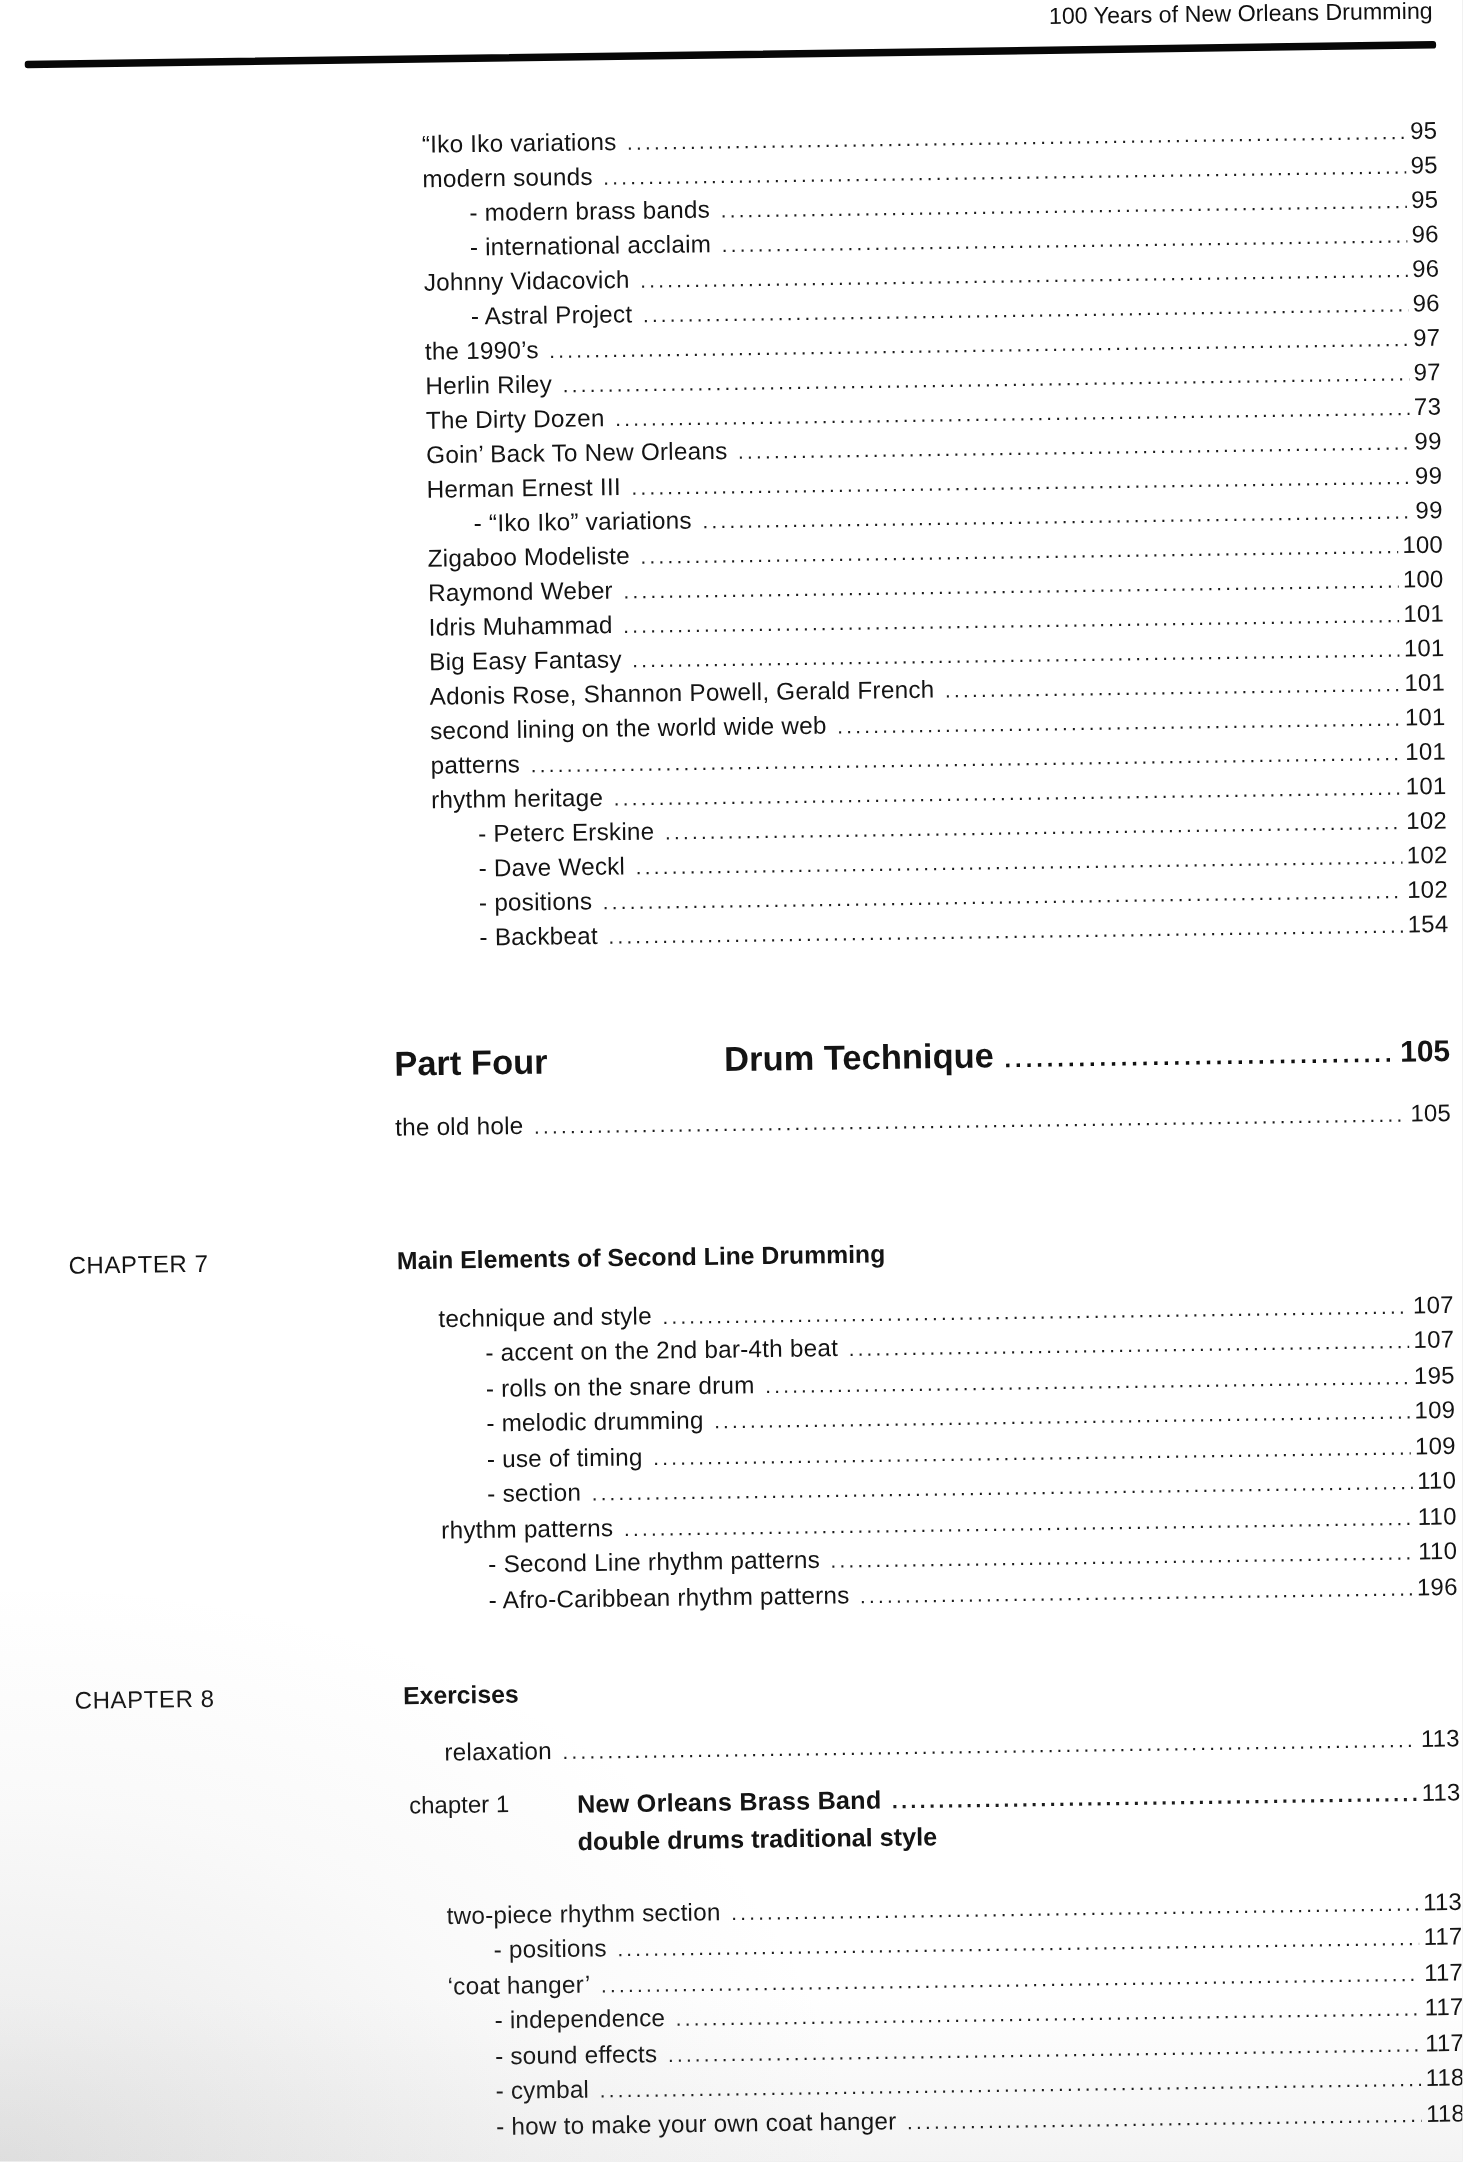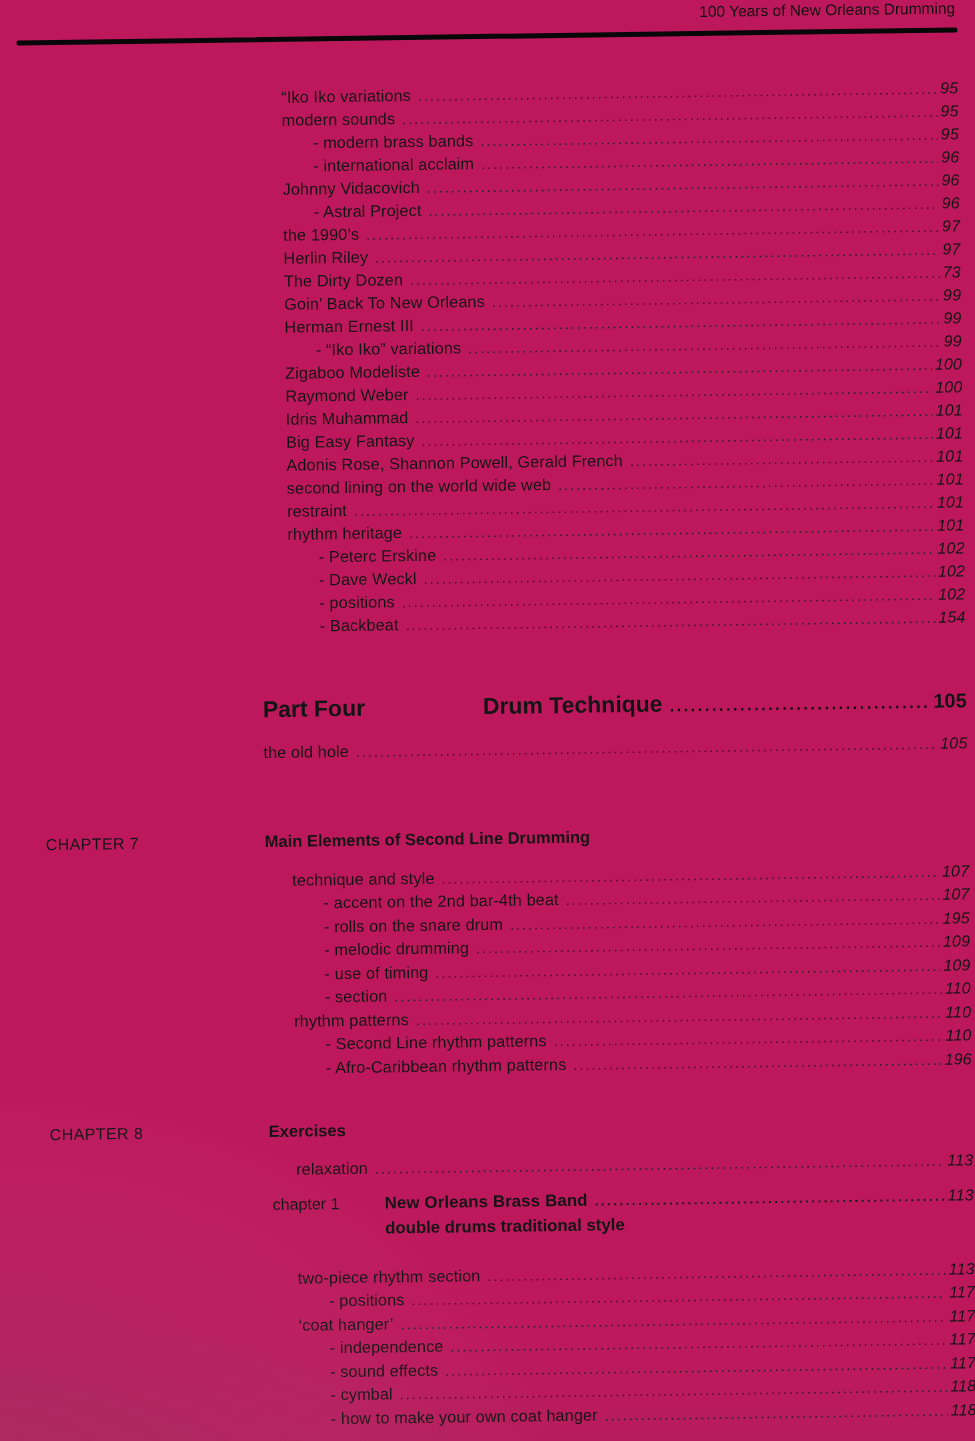--- a/index.html
+++ b/index.html
@@ -1,20 +1,20 @@
 <!DOCTYPE html>
 <html><head>
 <meta charset="utf-8">
 <style>
   html,body{margin:0;padding:0;background:#e8e8e8;}
   .page{
     position:relative;
     width:975px;height:1441px;
     margin:0 auto;
-    background:#be185d;
+    background:#ffffff;
     overflow:hidden;
     font-family:"Liberation Sans","DejaVu Sans",sans-serif;
     color:#141414;
   }
   
   .page::after{
     content:"";
     position:absolute;left:0;bottom:0;width:560px;height:380px;
     background:radial-gradient(ellipse at 0% 100%, rgba(110,110,110,0.16), rgba(160,160,160,0.06) 45%, rgba(255,255,255,0) 72%);
     pointer-events:none;
@@ -63,21 +63,21 @@
     white-space:nowrap;
     margin:0 3px 0 7px;
     min-width:10px;
   }
   .leader::before{
     content:"....................................................................................................................................................................................................................................................................................................................................................";
     font-size:14px;
     letter-spacing:2.1px;
     color:#1c1c1c;
   }
-  .pagenum{flex:none;font-size:16px;font-style:italic;}
+  .pagenum{flex:none;font-size:16px;}
 
   .block1{margin-top:46px;}
   .block7 .row,.block9 .row,.block8 .row{height:23.5px;}
 
   
   .part-heading{
     display:flex;
     align-items:baseline;
     margin:56px 8px 0 263px;
     height:32px;
@@ -243,21 +243,21 @@
           <span class="pagenum">101</span>
         </div>
 
         <div class="row" data-indent="0">
           <span class="label">second lining on the world wide web</span>
           <span class="leader"></span>
           <span class="pagenum">101</span>
         </div>
 
         <div class="row" data-indent="0">
-          <span class="label">restraint</span>
+          <span class="label">patterns</span>
           <span class="leader"></span>
           <span class="pagenum">101</span>
         </div>
 
         <div class="row" data-indent="0">
           <span class="label">rhythm heritage</span>
           <span class="leader"></span>
           <span class="pagenum">101</span>
         </div>
 

